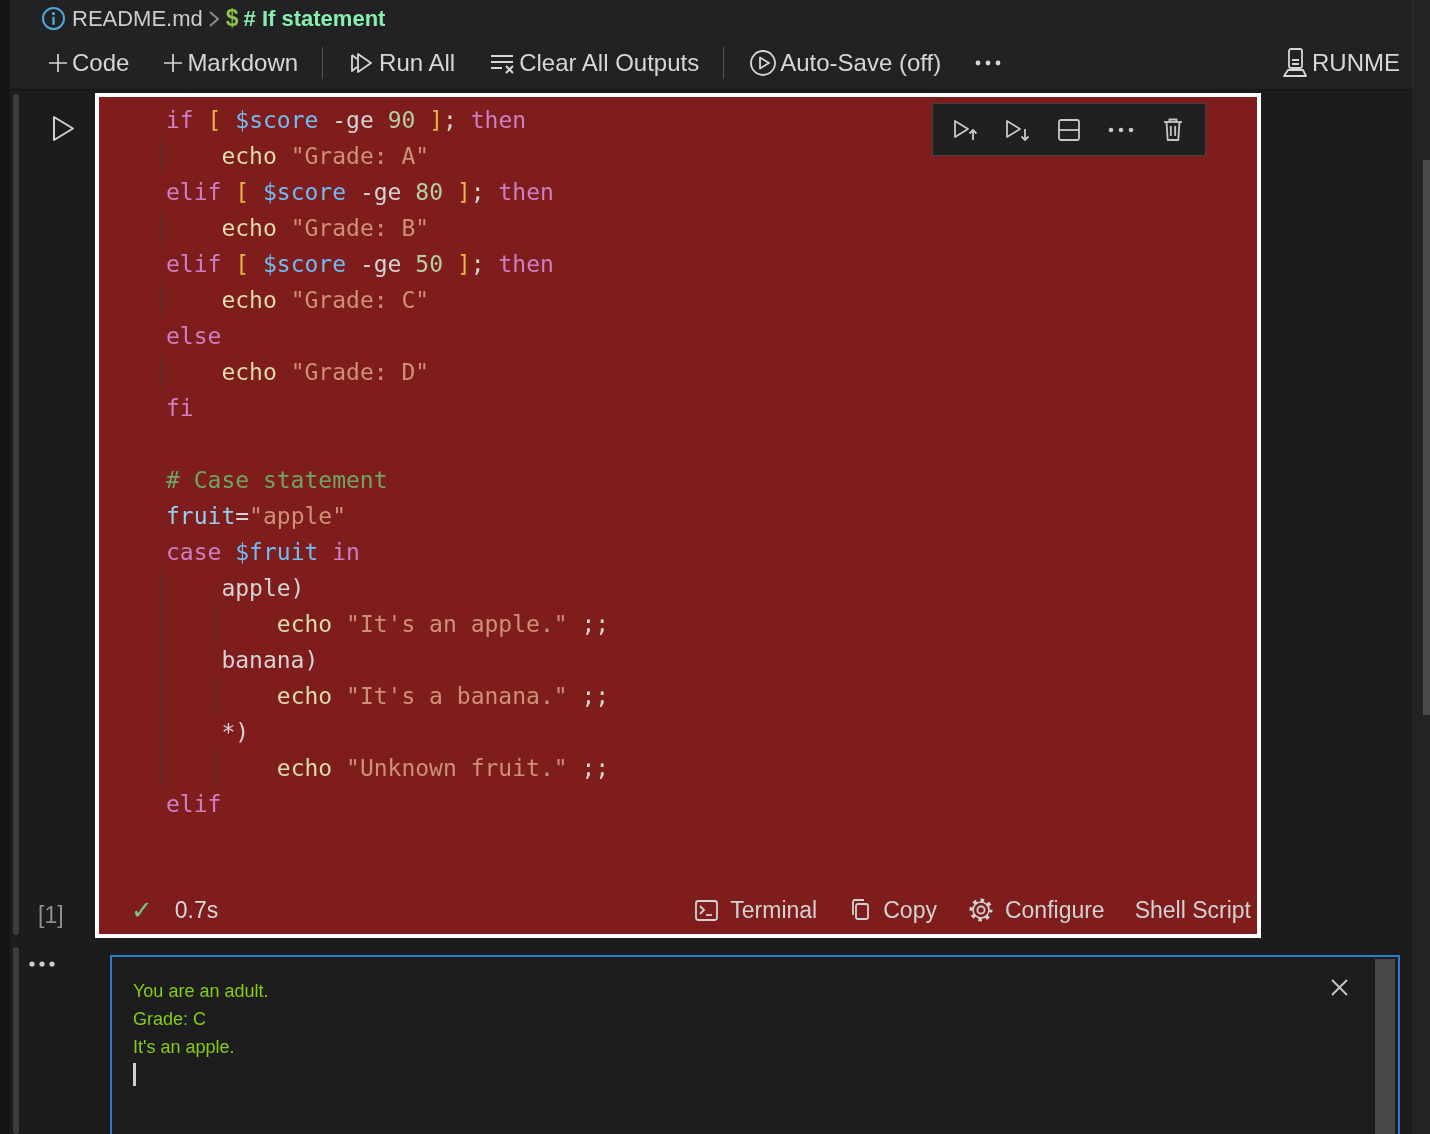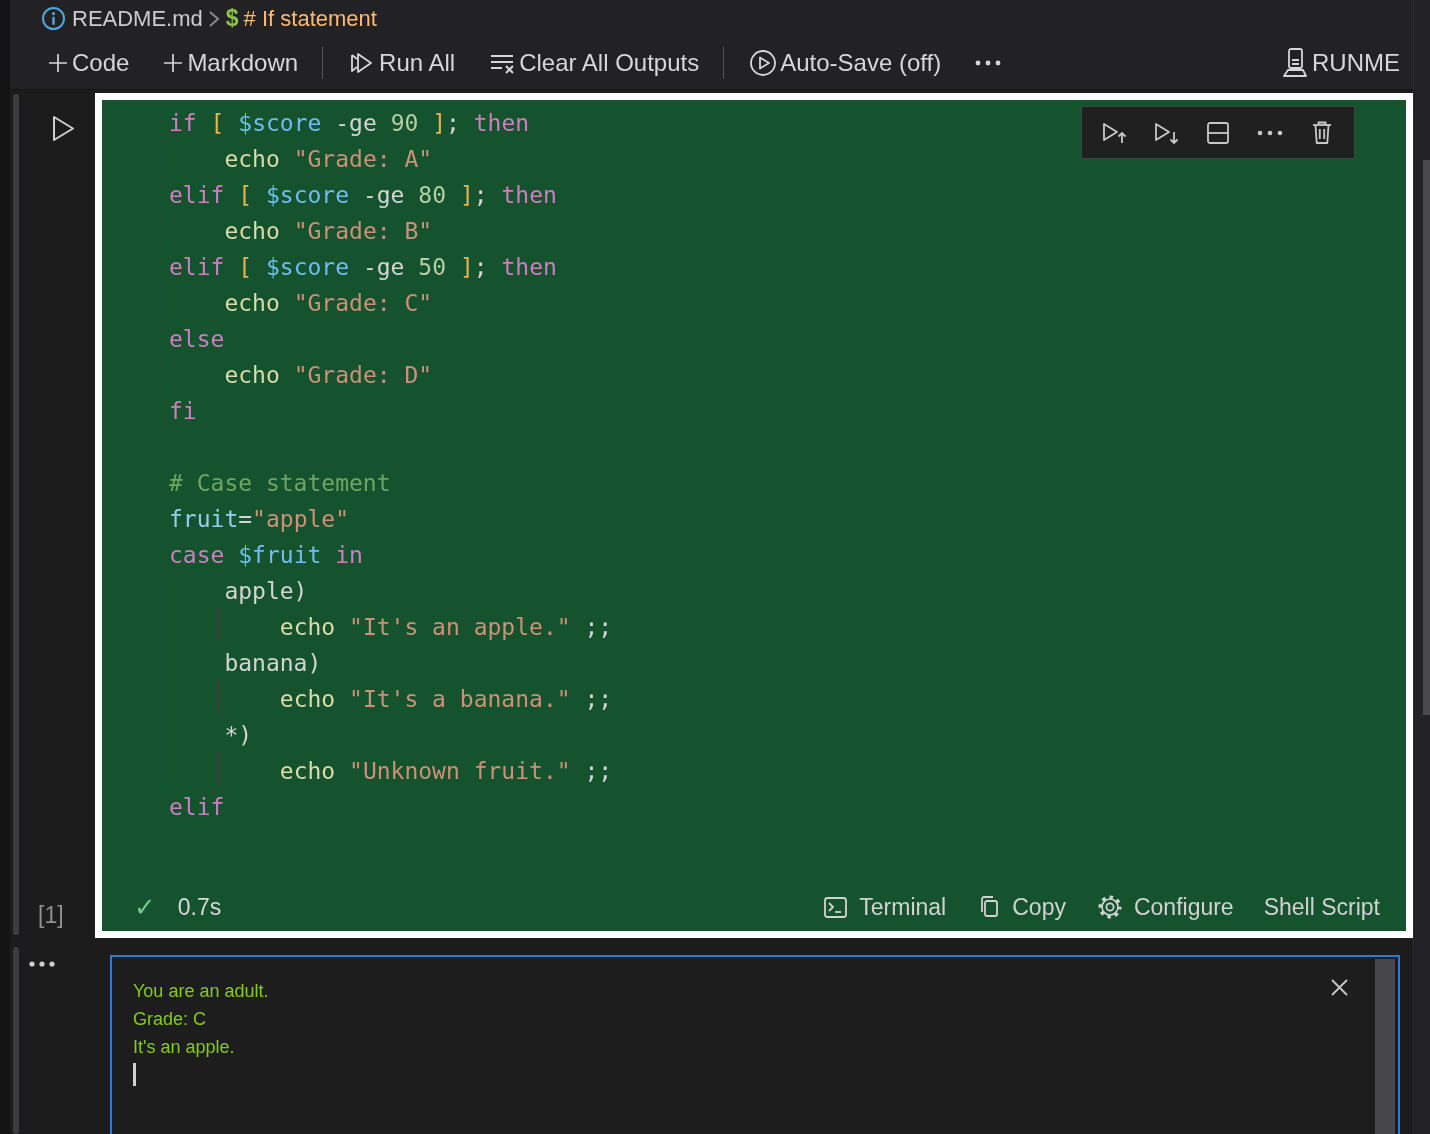--- a/index.html
+++ b/index.html
@@ -9,49 +9,49 @@
     background:#1c1c1d; font-family:"Liberation Sans", sans-serif; color:#d4d4d4;
   }
   .far-left-strip { position:absolute; left:0; top:0; width:10px; height:1134px; background:#141414; }
 
   
   .header { position:absolute; left:10px; top:0; width:1420px; height:90px; background:#222224; border-bottom:1px solid #161616; }
   .breadcrumb { display:flex; align-items:center; height:37px; padding-left:30px; gap:5px; font-size:22px; color:#c8c8c8; }
   .crumb-file { color:#cccccc; cursor:pointer; }
   .crumb-sep { color:#8a8a8a; display:flex; align-items:center; }
   .crumb-dollar { color:#8BC34A; font-weight:bold; font-size:23px; }
-  .crumb-title { color:#fdba74; }
+  .crumb-title { color:#86efac;font-weight:bold; }
   .nb-toolbar { display:flex; align-items:center; height:52px; padding:0 14px 0 20px; font-size:24px; color:#d6d6d6; }
   .tb-btn { display:flex; align-items:center; gap:2px; padding:0 16px; height:40px; cursor:pointer; white-space:nowrap; }
   .tb-divider { width:1px; height:32px; background:#535353; margin:0 8px; }
   .tb-spacer { flex:1; }
   .icon { display:inline-flex; align-items:center; justify-content:center; }
   svg { display:block; }
 
   
   .focus-strip { position:absolute; left:13px; width:6px; background:#3c3c42; border-radius:3px; }
   .strip-cell { top:94px; height:841px; }
   .strip-output { top:947px; height:187px; }
 
-  .cell-box { position:absolute; left:95px; top:93px; width:1318px; height:845px; background:#14532d; border:7px solid #ffffff; }
+  .cell-box { position:absolute; left:95px; top:93px; width:1166px; height:845px; background:#7f1d1d; border:4px solid #ffffff; }
   .code-editor { position:absolute; left:67px; top:5px; right:10px; font-family:"DejaVu Sans Mono", monospace; font-size:23px; }
   .code-line { position:relative; height:36px; line-height:36px; white-space:pre; }
   .indent-guide { position:absolute; top:0; bottom:0; width:1px; background:#3b3b3c; }
   .tk-k { color:#CE7EC3; } .tk-b { color:#E8B44C; } .tk-v { color:#6FBDF2; }
   .tk-vl { color:#93CFF5; } .tk-o { color:#D4D4D4; } .tk-n { color:#B6CEA8; }
   .tk-f { color:#DCDCAA; } .tk-s { color:#CE9178; } .tk-c { color:#6FA563; }
 
   .cell-toolbar { position:absolute; top:6px; right:51px; height:53px; display:flex; align-items:center; gap:8px;
     padding:0 10px; background:#202021; border:1px solid #434344; }
   .ct-btn { width:44px; height:42px; display:flex; align-items:center; justify-content:center; cursor:pointer; }
 
   .cell-statusbar { position:absolute; left:0; right:0; bottom:0; height:48px; display:flex; align-items:center; font-size:23px; color:#d8d8d8; }
   .sb-left { display:flex; align-items:center; gap:22px; margin-left:32px; }
   .sb-check { color:#73C991; font-size:26px; }
-  .sb-right { display:flex; align-items:center; gap:30px; margin-left:auto; margin-right:26px; }
+  .sb-right { display:flex; align-items:center; gap:30px; margin-left:auto; margin-right:6px; }
   .sb-item { display:flex; align-items:center; gap:10px; cursor:pointer; color:#d2d2d2; white-space:nowrap; }
 
   
   .gutter-run { position:absolute; left:44px; top:109px; cursor:pointer; }
   .exec-count { position:absolute; left:38px; top:902px; font-size:23px; color:#8f8f8f; font-family:"Liberation Sans", sans-serif; }
   .output-more { position:absolute; left:26px; top:958px; cursor:pointer; }
 
   
   .output-box { position:absolute; left:110px; top:955px; width:1290px; height:200px;
     background:#1d1d1e; border:2px solid #2B7BD2; }

